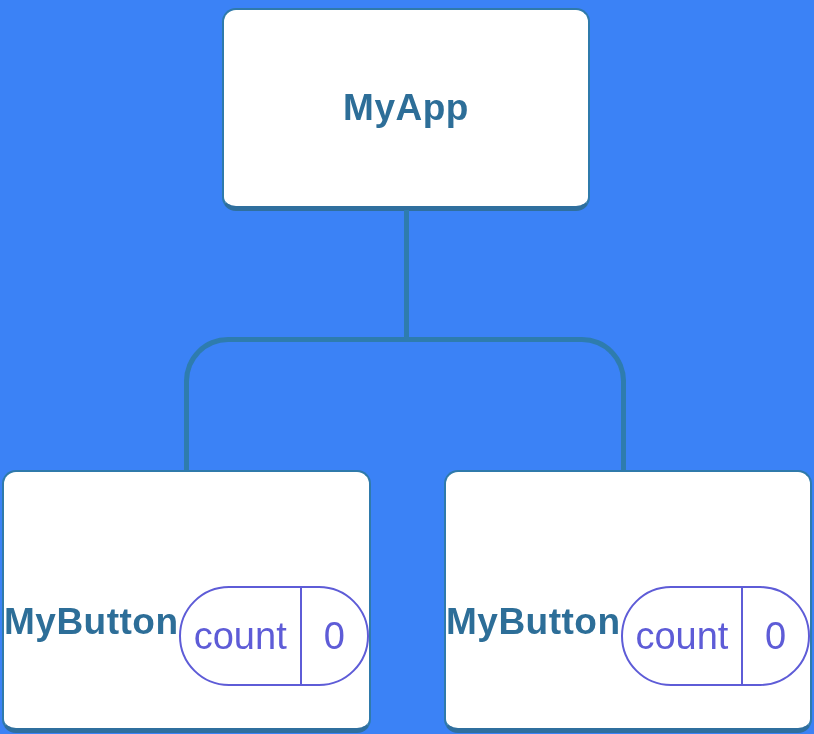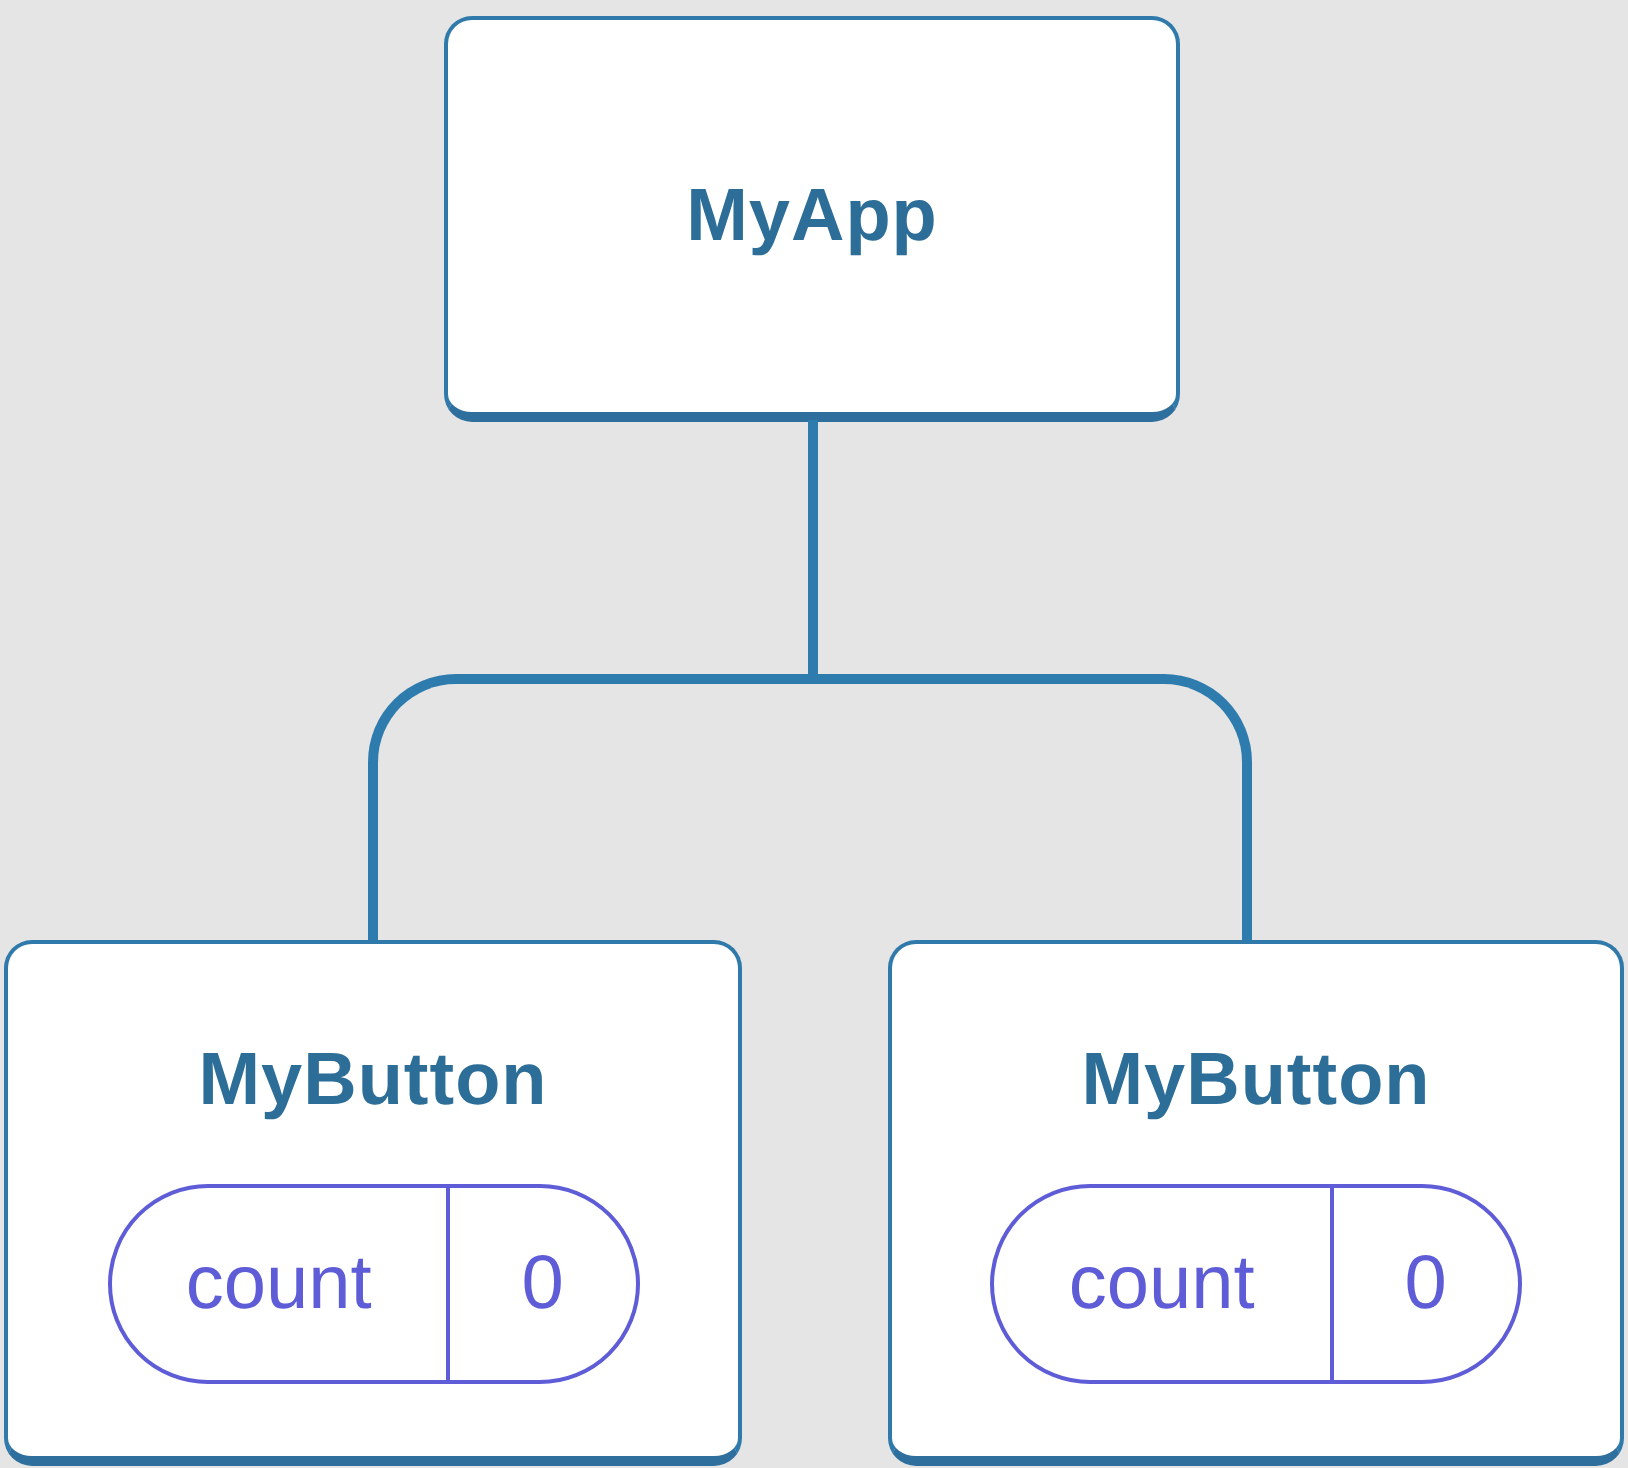--- a/index.html
+++ b/index.html
@@ -6,21 +6,21 @@
     margin: 0;
     padding: 0;
   }
   body {
     font-family: "Liberation Sans", "DejaVu Sans", sans-serif;
   }
   .stage {
     position: relative;
     width: 814px;
     height: 734px;
-    background: #e5e5e5;
+    background: #3b82f6;
     overflow: hidden;
     text-decoration: underline;
   }
 
   
   .card {
     position: absolute;
     background: #ffffff;
     border: 2px solid #2f7aab;
     border-bottom: 5px solid #2f6f9e;
@@ -34,21 +34,21 @@
     height: 203px;
     display: flex;
     align-items: center;
     justify-content: center;
   }
   .card-child {
     top: 470px;
     width: 369px;
     height: 263px;
     display: flex;
-    flex-direction: column;
+    flex-direction: row;
     align-items: center;
     padding-top: 44px;
   }
   .card-child-left  { left: 2px; }
   .card-child-right { left: 444px; width: 368px; }
 
   .node-label {
     color: #2d6e98;
     font-size: 37px;
     font-weight: 700;

